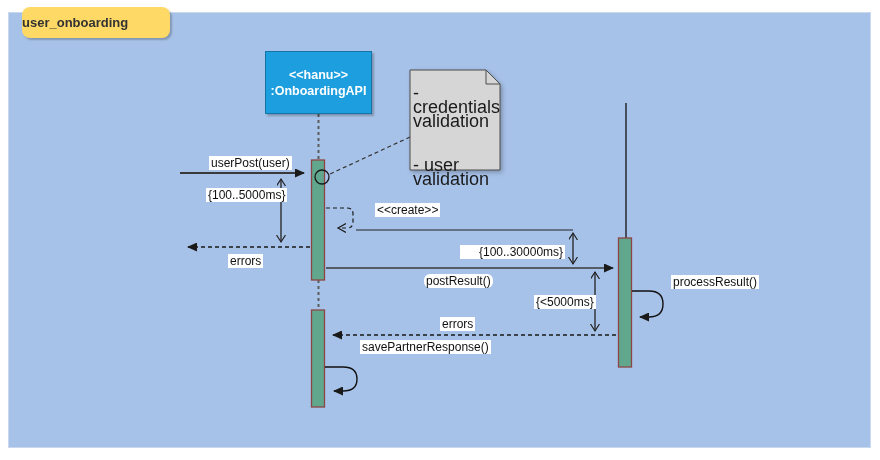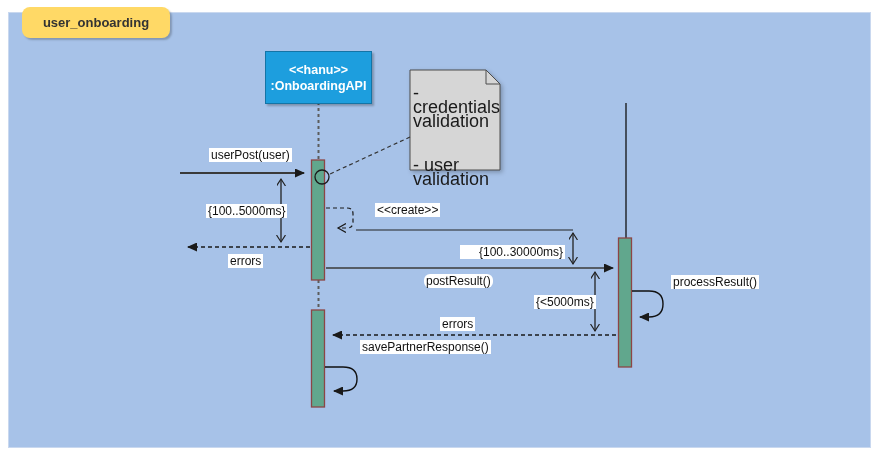--- a/index.html
+++ b/index.html
@@ -10,33 +10,33 @@
     position:relative; overflow:hidden;
   }
   .canvas { position:absolute; left:0; top:0; width:880px; height:460px; background:#ffffff; }
   .frame {
     position:absolute; left:8px; top:12px; width:863px; height:436px;
     background:#a7c2e8; border:1px solid #c9d8ef;
   }
   .title-tab {
     position:absolute; left:22px; top:7px; width:148px; height:31px;
     background:#ffd966; border-radius:8px;
-    display:flex; align-items:center; justify-content:center;
+    display:flex; align-items:center; 
     font-size:13px; font-weight:bold; color:#333333;
     box-shadow:2px 2px 2px rgba(0,0,0,0.22);
   }
   .head-box {
     position:absolute;
     background:#1d9ede; border:1px solid #1474a6;
     color:#ffffff; font-weight:bold; font-size:12.5px; line-height:16px;
     display:flex; flex-direction:column; align-items:center; justify-content:center;
     text-align:center;
     box-shadow:2px 2px 2px rgba(0,0,0,0.25);
   }
-  #head-onboarding { left:265px; top:51px; width:107px; height:53px; }
+  #head-onboarding { left:265px; top:51px; width:107px; height:63px; }
   #head-webhook    { left:550px; top:52px; width:152px; height:51px; }
   svg.layer { position:absolute; left:0; top:0; width:880px; height:460px; }
   .msg-label {
     position:absolute;
     background:#ffffff; color:#111111;
     font-size:12px; line-height:14px; padding:0 2px;
     white-space:nowrap;
   }
   .note-text {
     position:absolute; left:413px; top:86px; width:84px;
@@ -113,22 +113,22 @@
   <div class="head-box" id="head-onboarding">
     <span>&lt;&lt;hanu&gt;&gt;</span>
     <span>:OnboardingAPI</span>
   </div>
 
   <div class="note-text">
     <div class="note-para">- credentials validation</div>
     <div class="note-para">- user validation</div>
   </div>
 
-  <div class="msg-label" style="left:209px; top:148px;">userPost(user)</div>
-  <div class="msg-label" style="left:206px; top:204px;">{100..5000ms}</div>
+  <div class="msg-label" style="left:209px; top:156px;">userPost(user)</div>
+  <div class="msg-label" style="left:206px; top:188px;">{100..5000ms}</div>
   <div class="msg-label" style="left:228px; top:254px;">errors</div>
   <div class="msg-label" style="left:375px; top:203px;">&lt;&lt;create&gt;&gt;</div>
   <div class="msg-label" style="left:460px; top:245px;padding-left:19px;">{100..30000ms}</div>
   <div class="msg-label" style="left:424px; top:274px;border-radius:6px;">postResult()</div>
   <div class="msg-label" style="left:671px; top:275px;text-align:center;">processResult()</div>
   <div class="msg-label" style="left:534px; top:295px;">{&lt;5000ms}</div>
   <div class="msg-label" style="left:440px; top:317px;">errors</div>
   <div class="msg-label" style="left:360px; top:340px;">savePartnerResponse()</div>
 
 </div>

